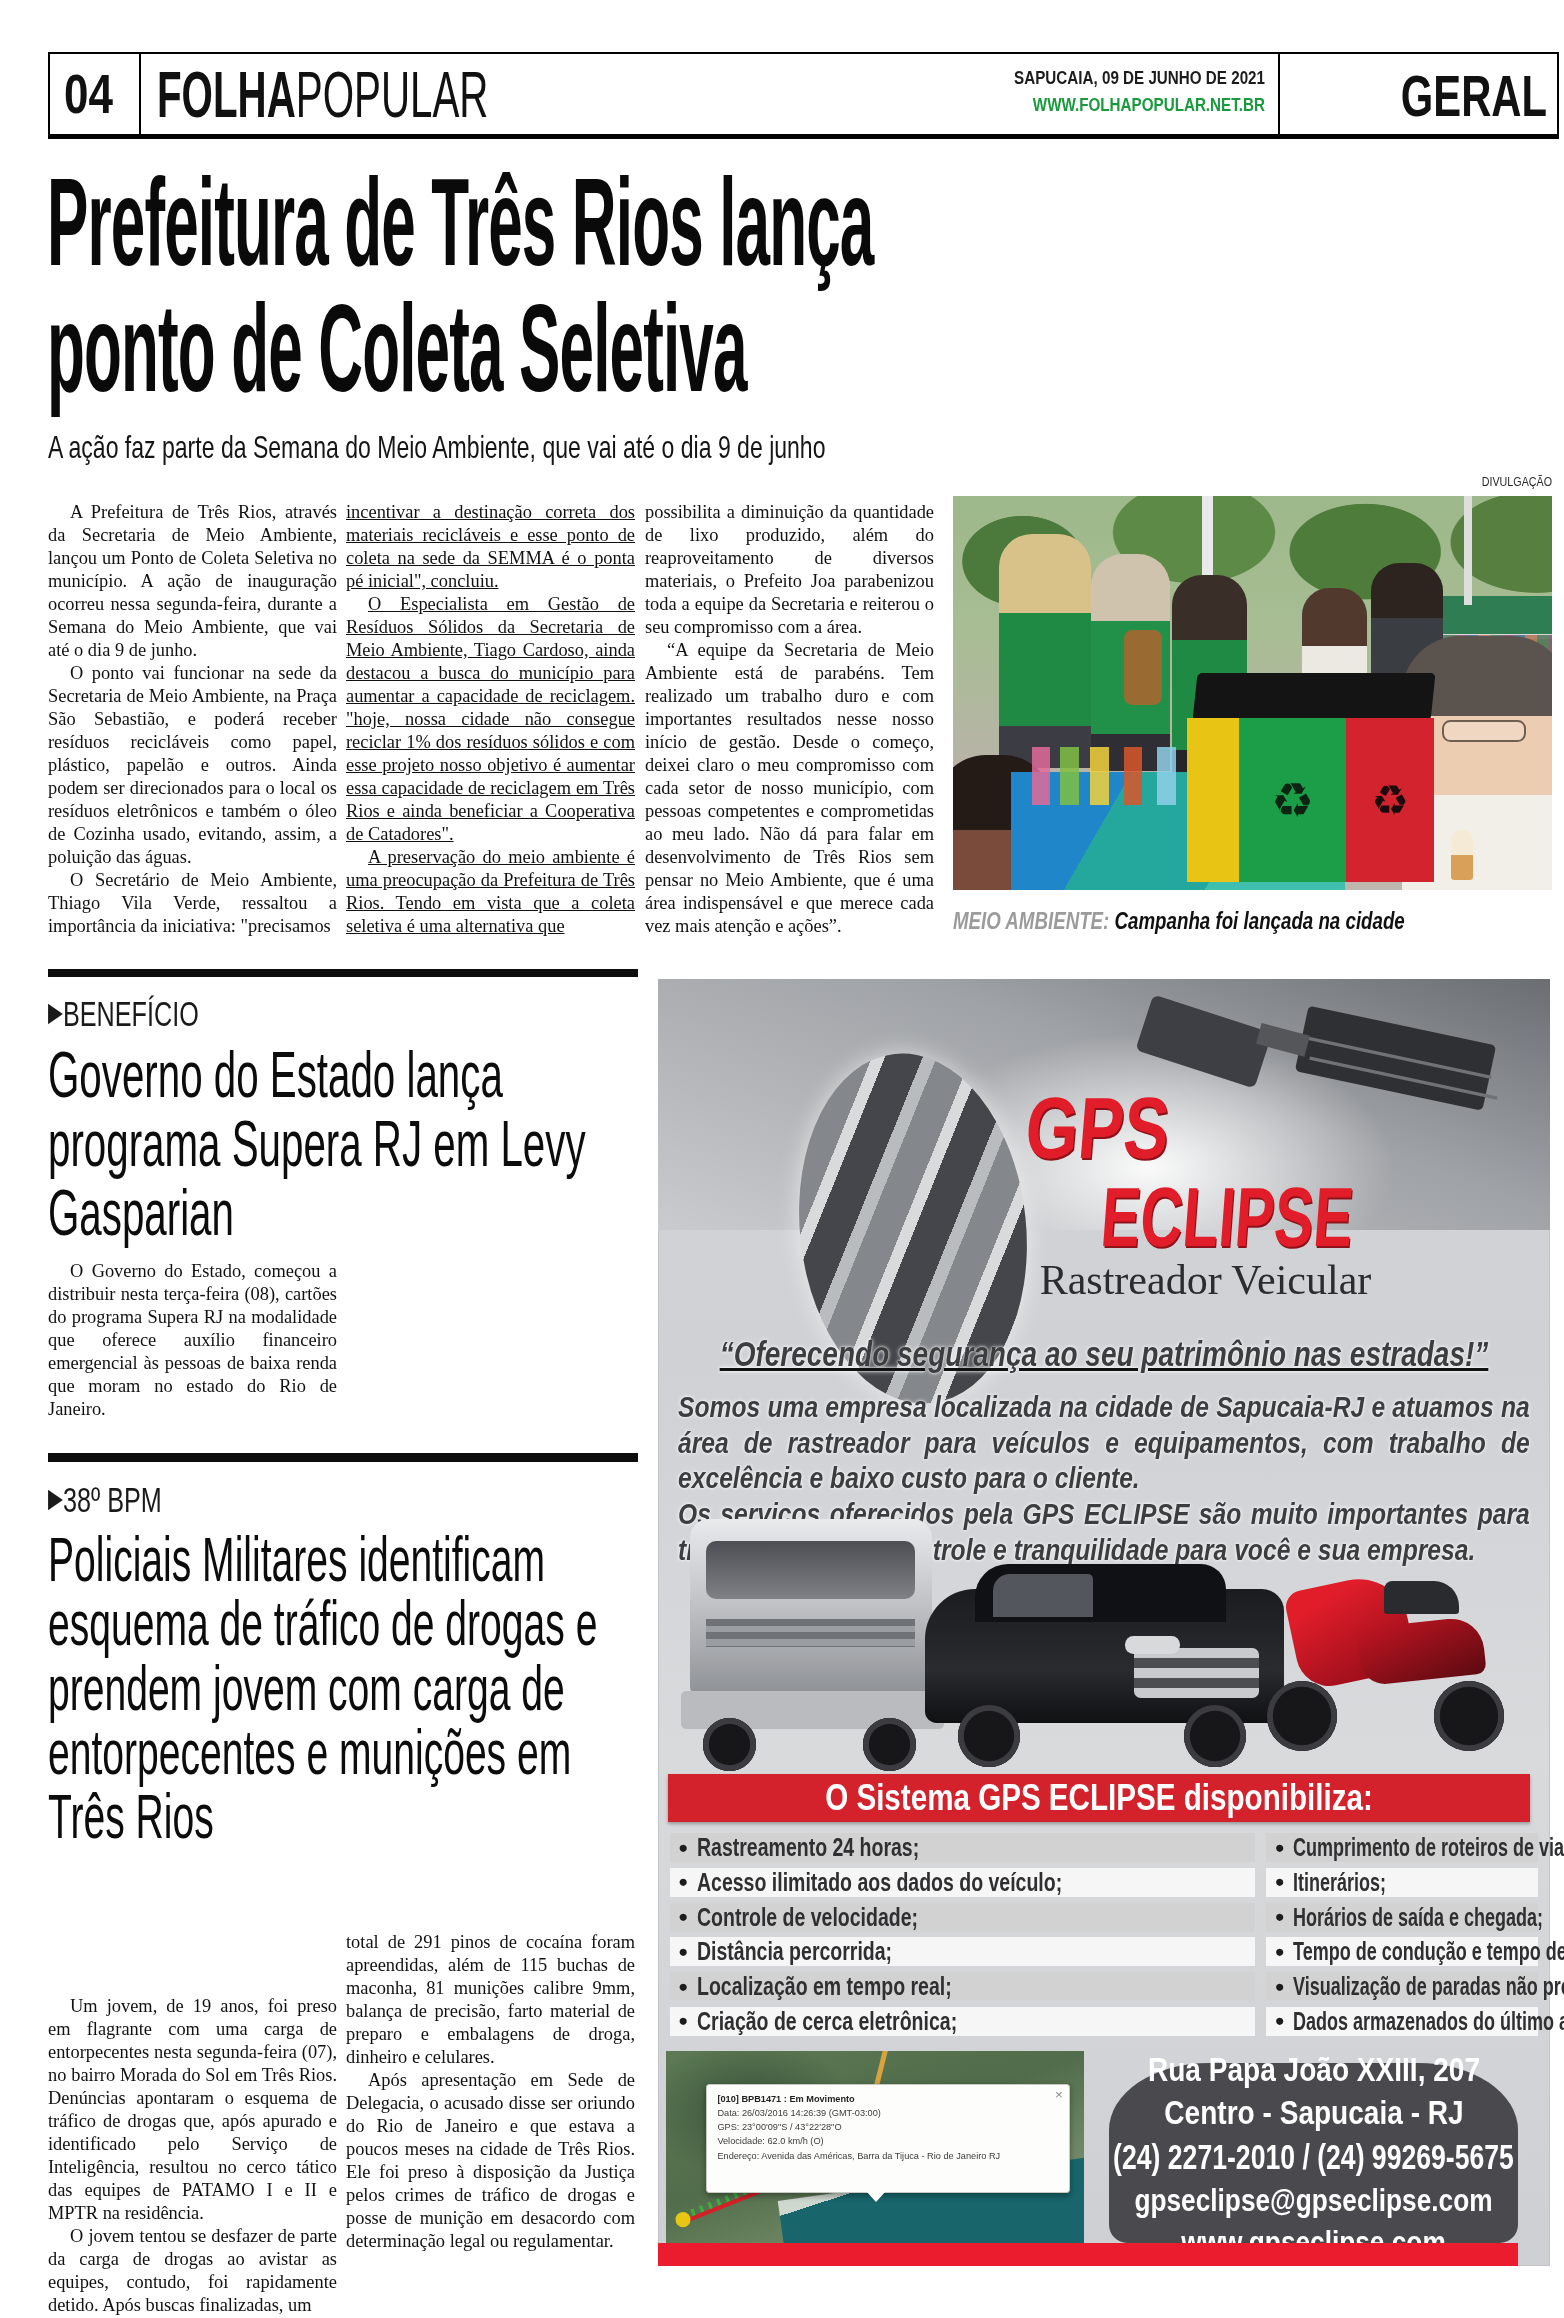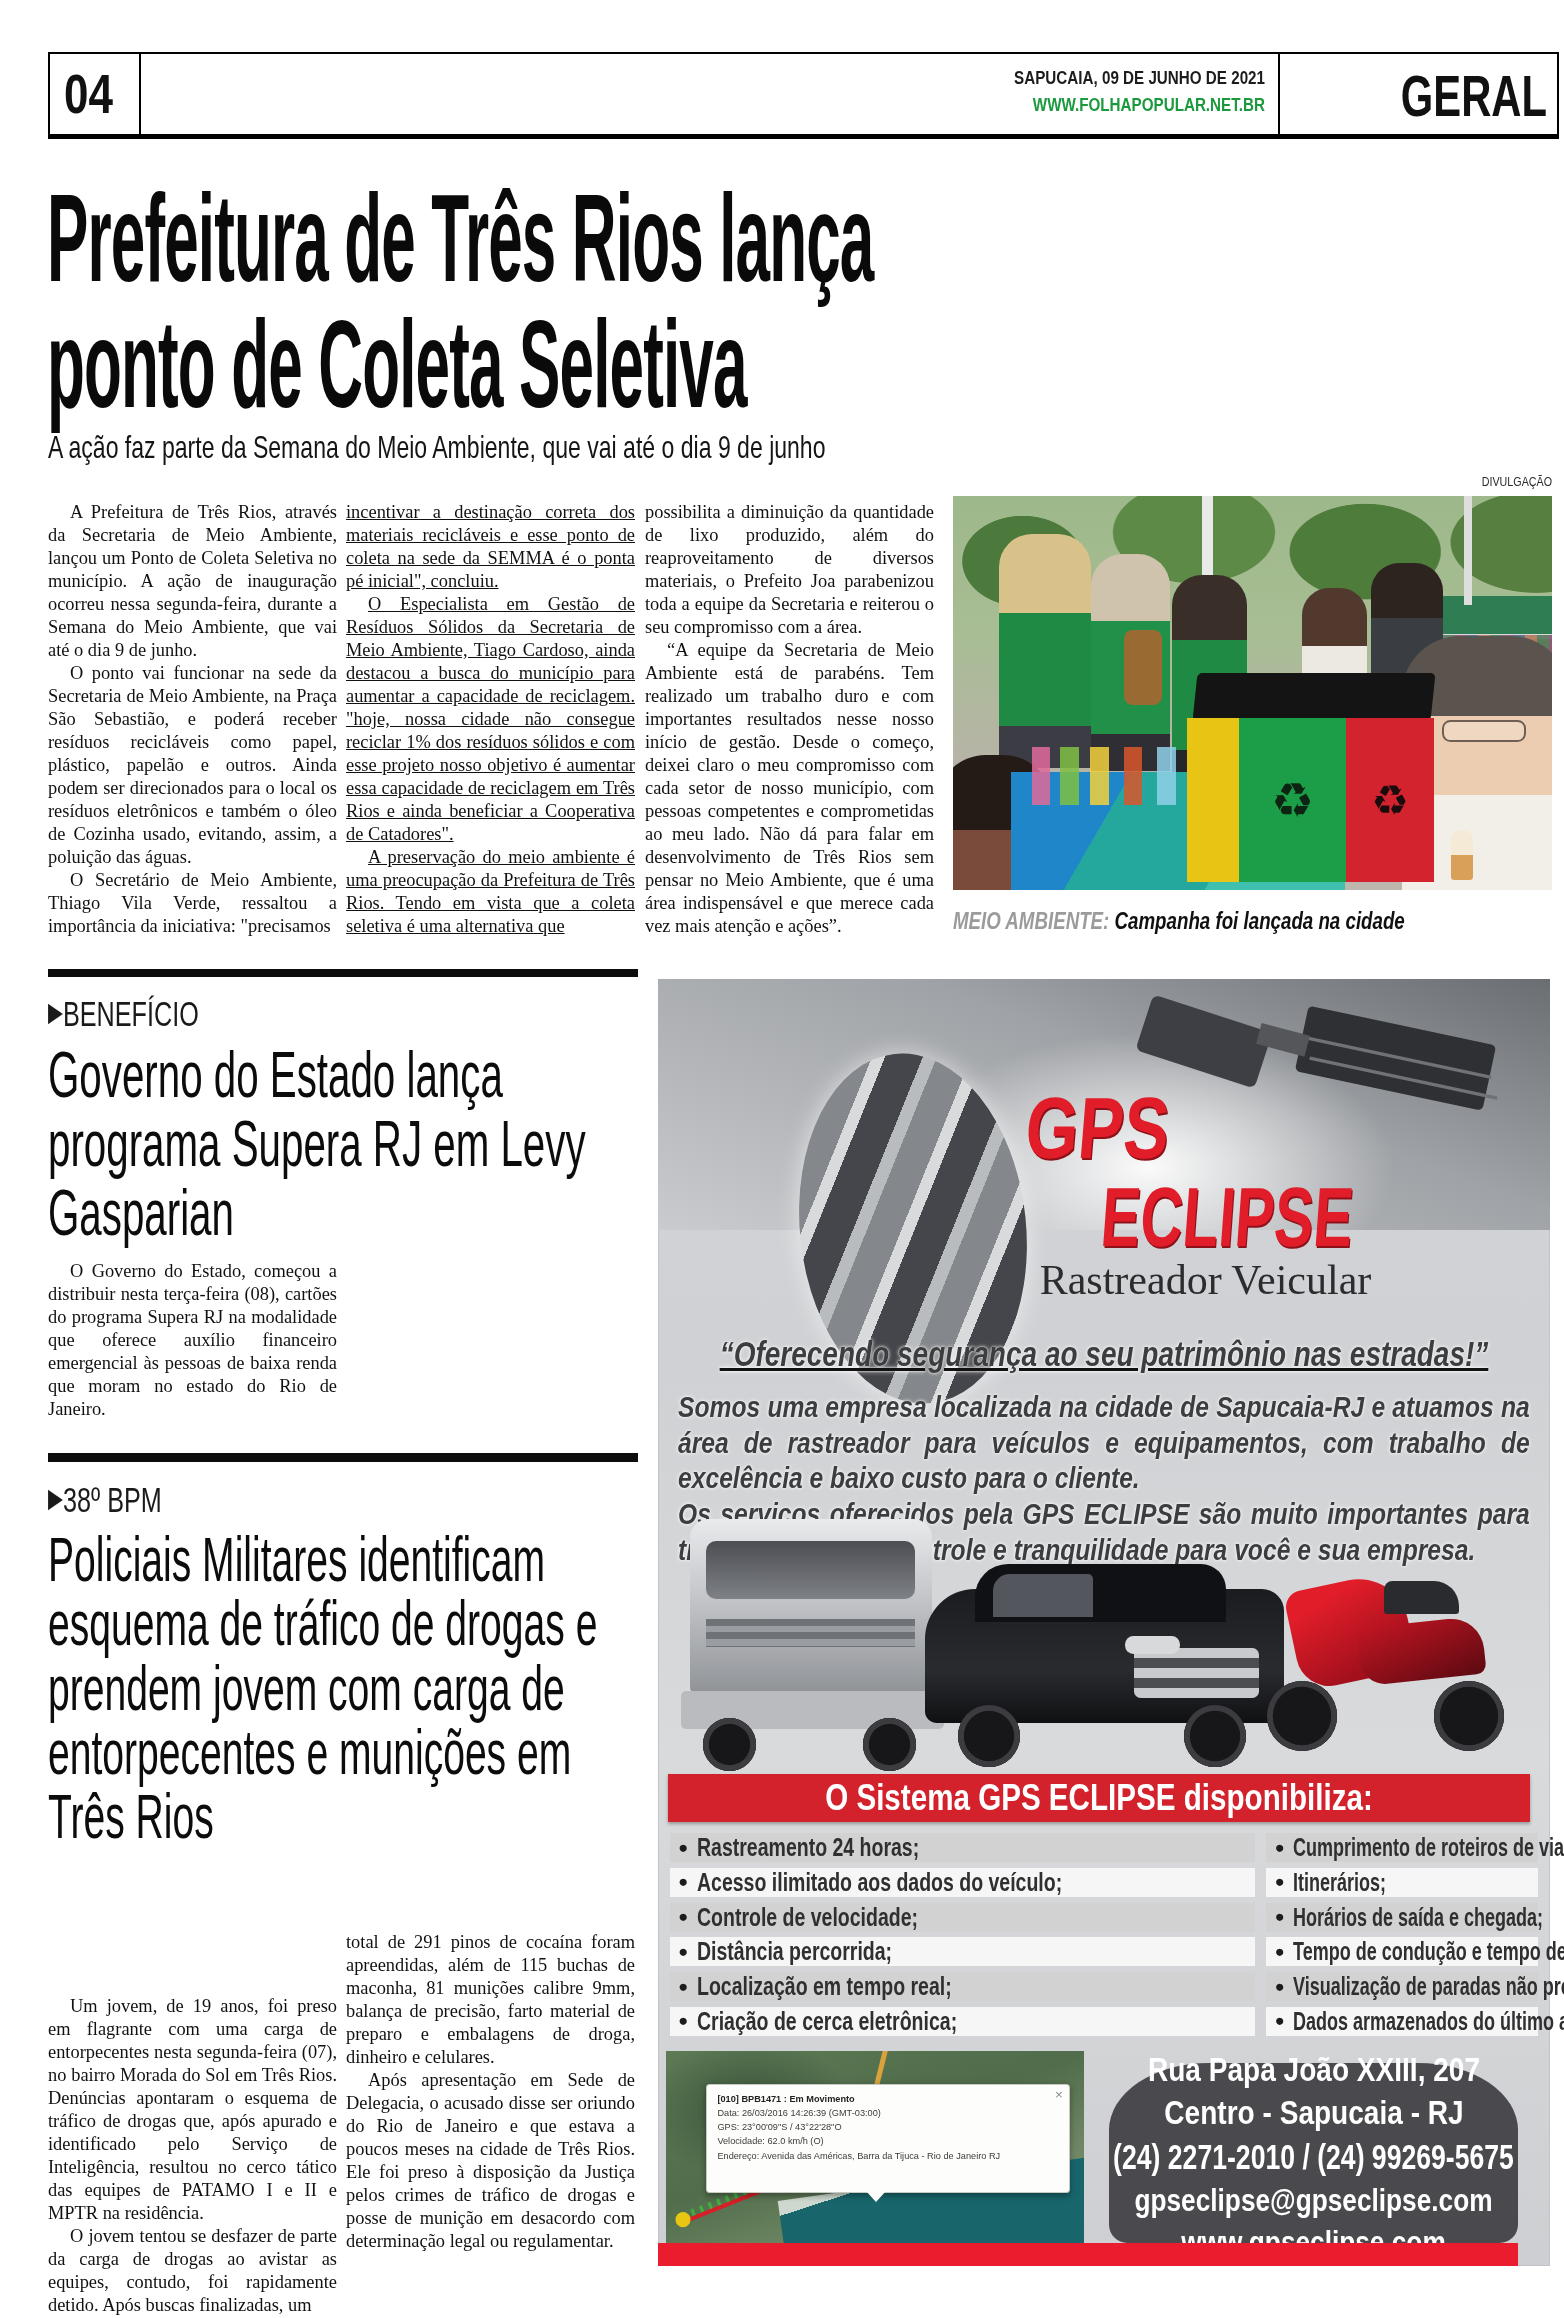--- a/index.html
+++ b/index.html
@@ -36,30 +36,35 @@
 </style>
 </head>
 <body>
 
 <div class="page">
 
   <div class="abs masthead" style="left:48px;top:52px;width:1467px;height:80px;padding-left:40px;">
     <div class="numcell abs" style="left:0;top:0;bottom:0;">
       <span class="sans sqz" style="font-size:55px;font-weight:bold;transform:scaleX(.8);">04</span>
     </div>
+    <div class="abs" style="left:107px;top:6.7px;height:67px;display:flex;align-items:center;">
+      <span class="sans sqz" style="font-size:65px;line-height:1;transform:scaleX(.62);width:752px;white-space:nowrap;">
+        <b>FOLHA</b><span style="font-weight:400;">POPULAR</span>
+      </span>
+    </div>
     <div class="abs" style="right:292px;top:13.4px;width:351px;text-align:right;">
       <span class="sans sqzr" style="font-size:19px;font-weight:bold;color:#1c1c1c;transform:scaleX(.8);white-space:nowrap;">SAPUCAIA, 09 DE JUNHO DE 2021</span>
       <span class="sans sqzr" style="font-size:19px;font-weight:bold;color:#1a9a3d;transform:scaleX(.8);white-space:nowrap;margin-top:5px;">WWW.FOLHAPOPULAR.NET.BR</span>
     </div>
     <div class="geralcell abs" style="right:0;top:0;bottom:0;width:277px;">
       <span class="sans abs sqzr" style="right:10px;top:8.4px;font-size:58px;font-weight:bold;transform:scaleX(.72);white-space:nowrap;">GERAL</span>
     </div>
   </div>
 
-  <div class="abs" style="left:47px;top:159px;width:1002px;height:267px;margin-top:16px;">
+  <div class="abs" style="left:47px;top:159px;width:1002px;height:267px;">
     <span class="sans sqz" style="width:1921px;transform:scaleX(.5);font-size:124px;font-weight:bold;line-height:1.02;letter-spacing:-1.7px;color:#0a0a0a;">Prefeitura de Três Rios lança ponto de Coleta Seletiva</span>
   </div>
   <div class="abs" style="left:48px;top:429px;width:1002px;">
     <span class="sans sqz" style="width:1253px;transform:scaleX(.72);font-size:32px;font-weight:400;color:#151515;">A ação faz parte da Semana do Meio Ambiente, que vai até o dia 9 de junho</span>
   </div>
 
   <div class="abs bodytxt just" style="left:48px;top:501px;width:289px;height:468px;overflow:hidden;">
     <p>A Prefeitura de Três Rios, através da Secretaria de Meio Ambiente, lançou um Ponto de Coleta Seletiva no município. A ação de inauguração ocorreu nessa segunda-feira, durante a Semana do Meio Ambiente, que vai até o dia 9 de junho.</p>
     <p>O ponto vai funcionar na sede da Secretaria de Meio Ambiente, na Praça São Sebastião, e poderá receber resíduos recicláveis como papel, plástico, papelão e outros. Ainda podem ser direcionados para o local os resíduos eletrônicos e também o óleo de Cozinha usado, evitando, assim, a poluição das águas.</p>
     <p>O Secretário de Meio Ambiente, Thiago Vila Verde, ressaltou a importância da iniciativa: "precisamos</p>

